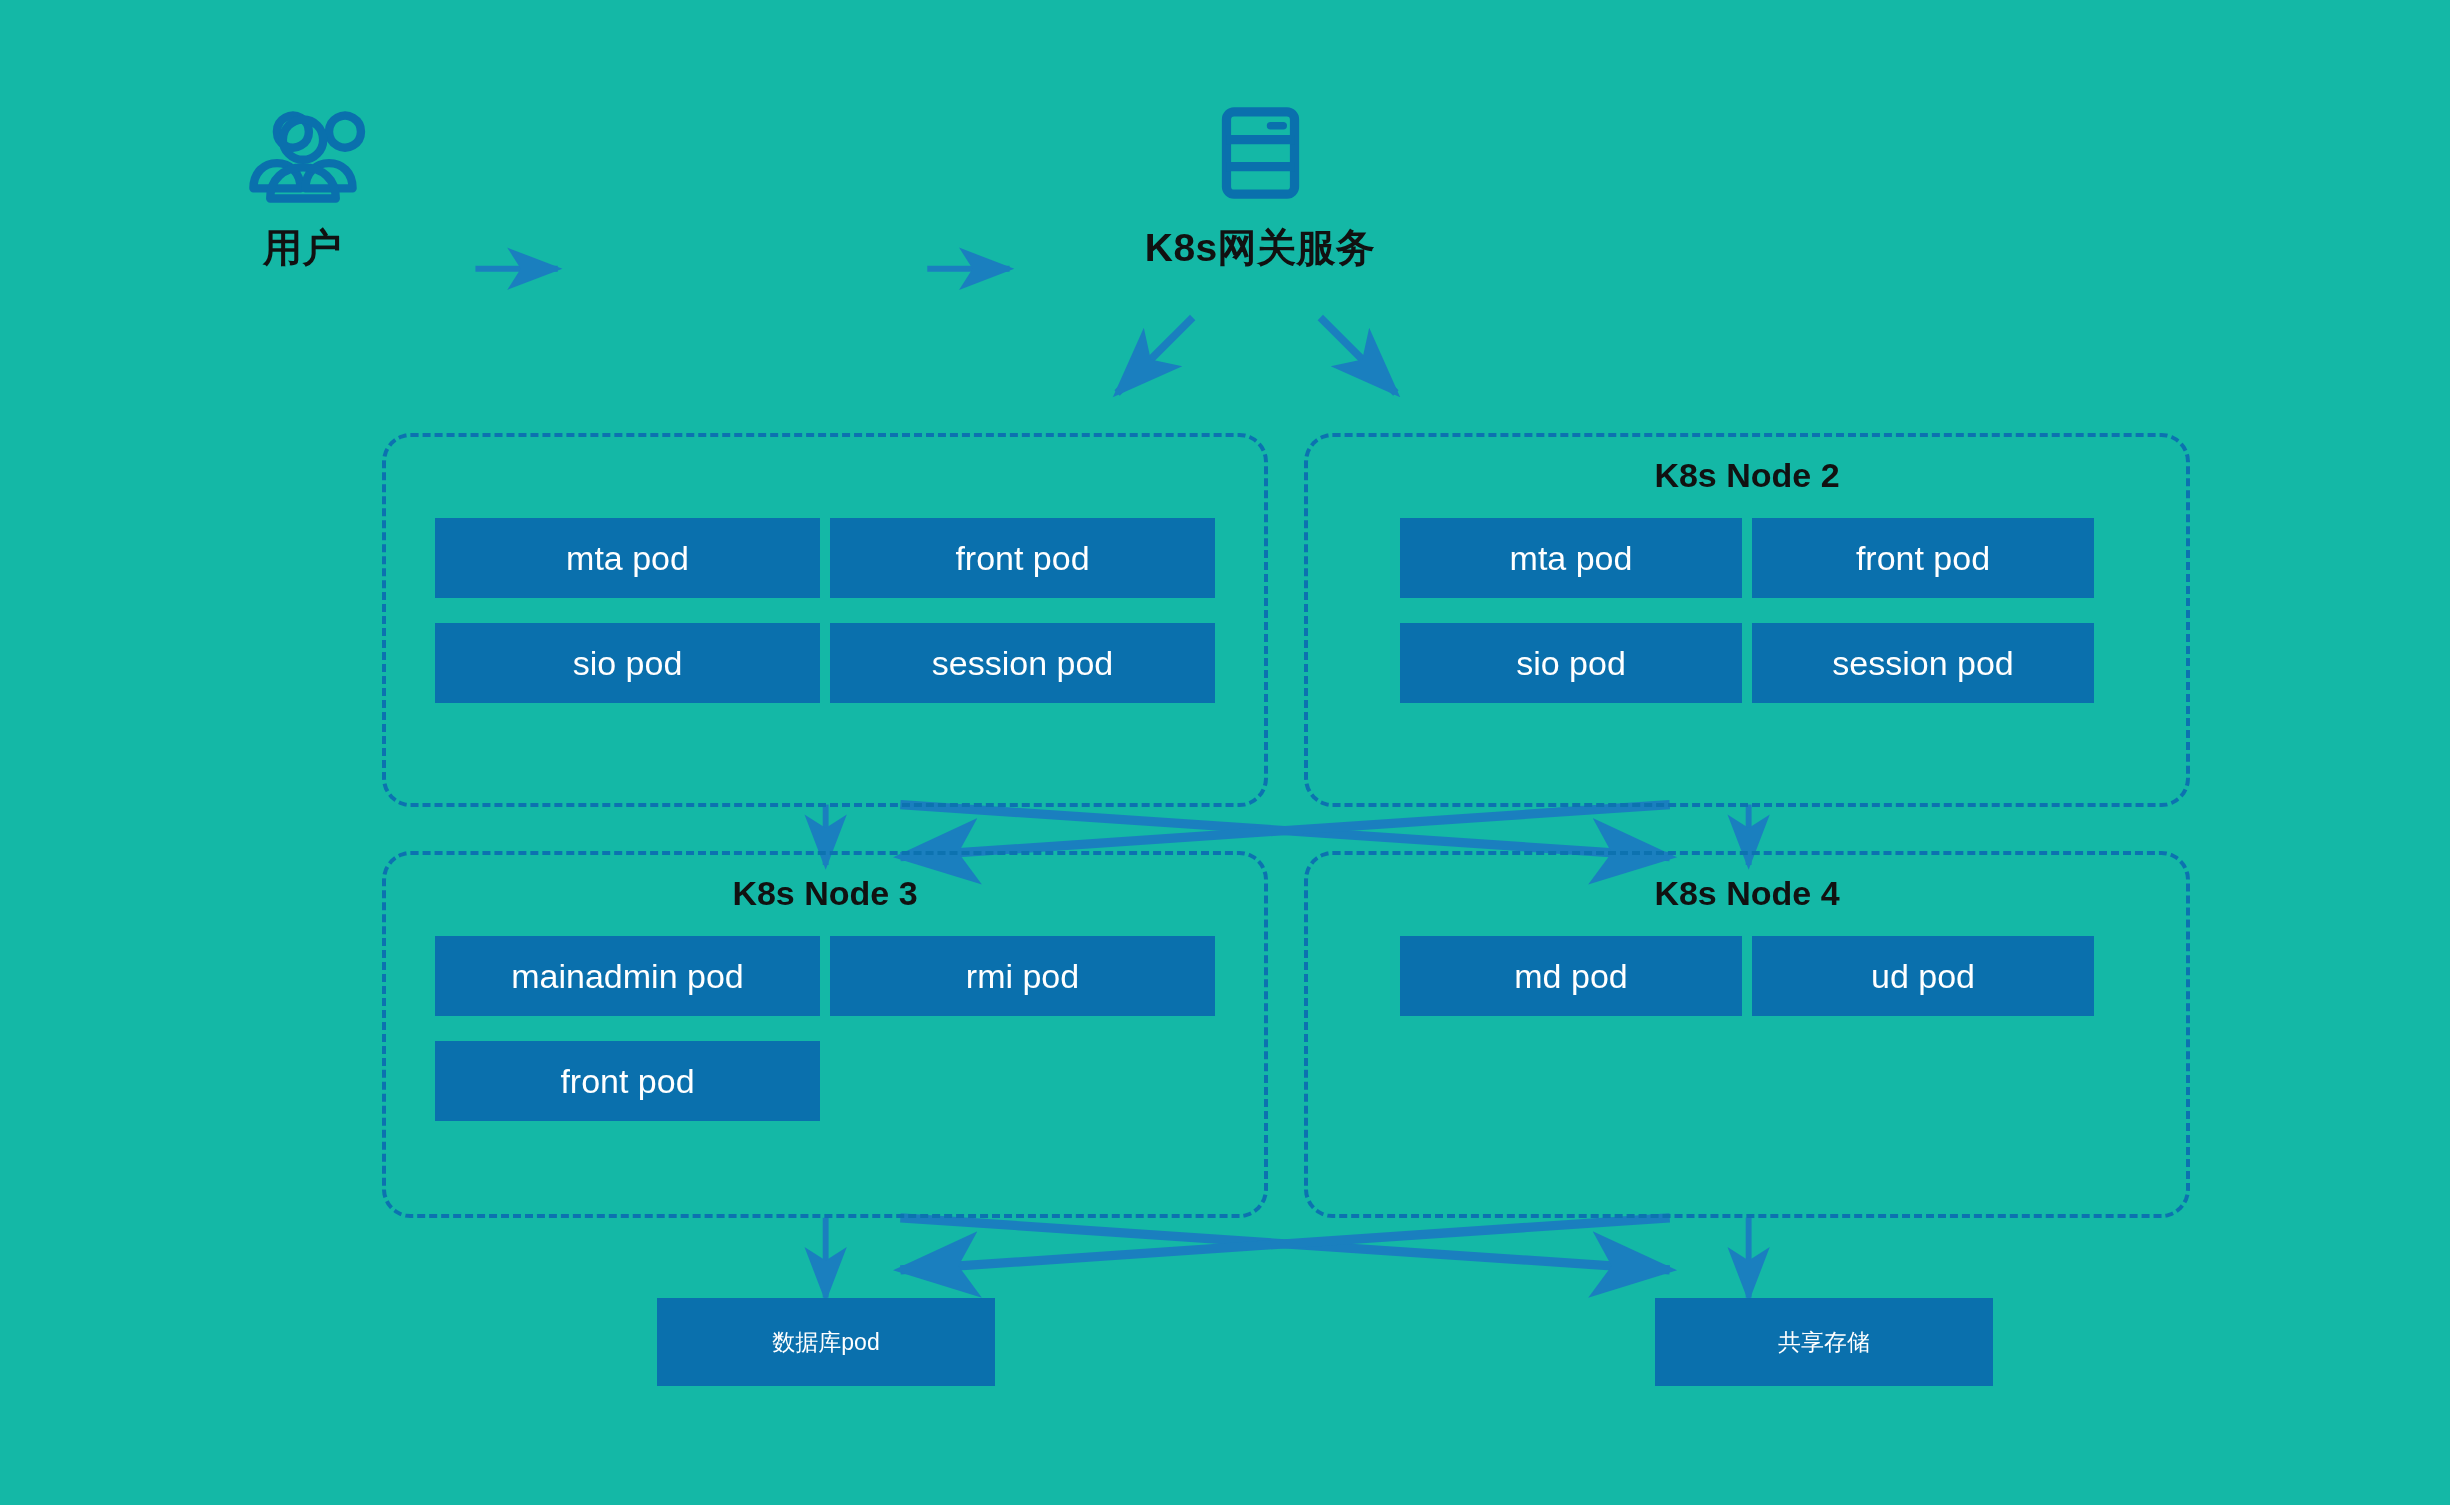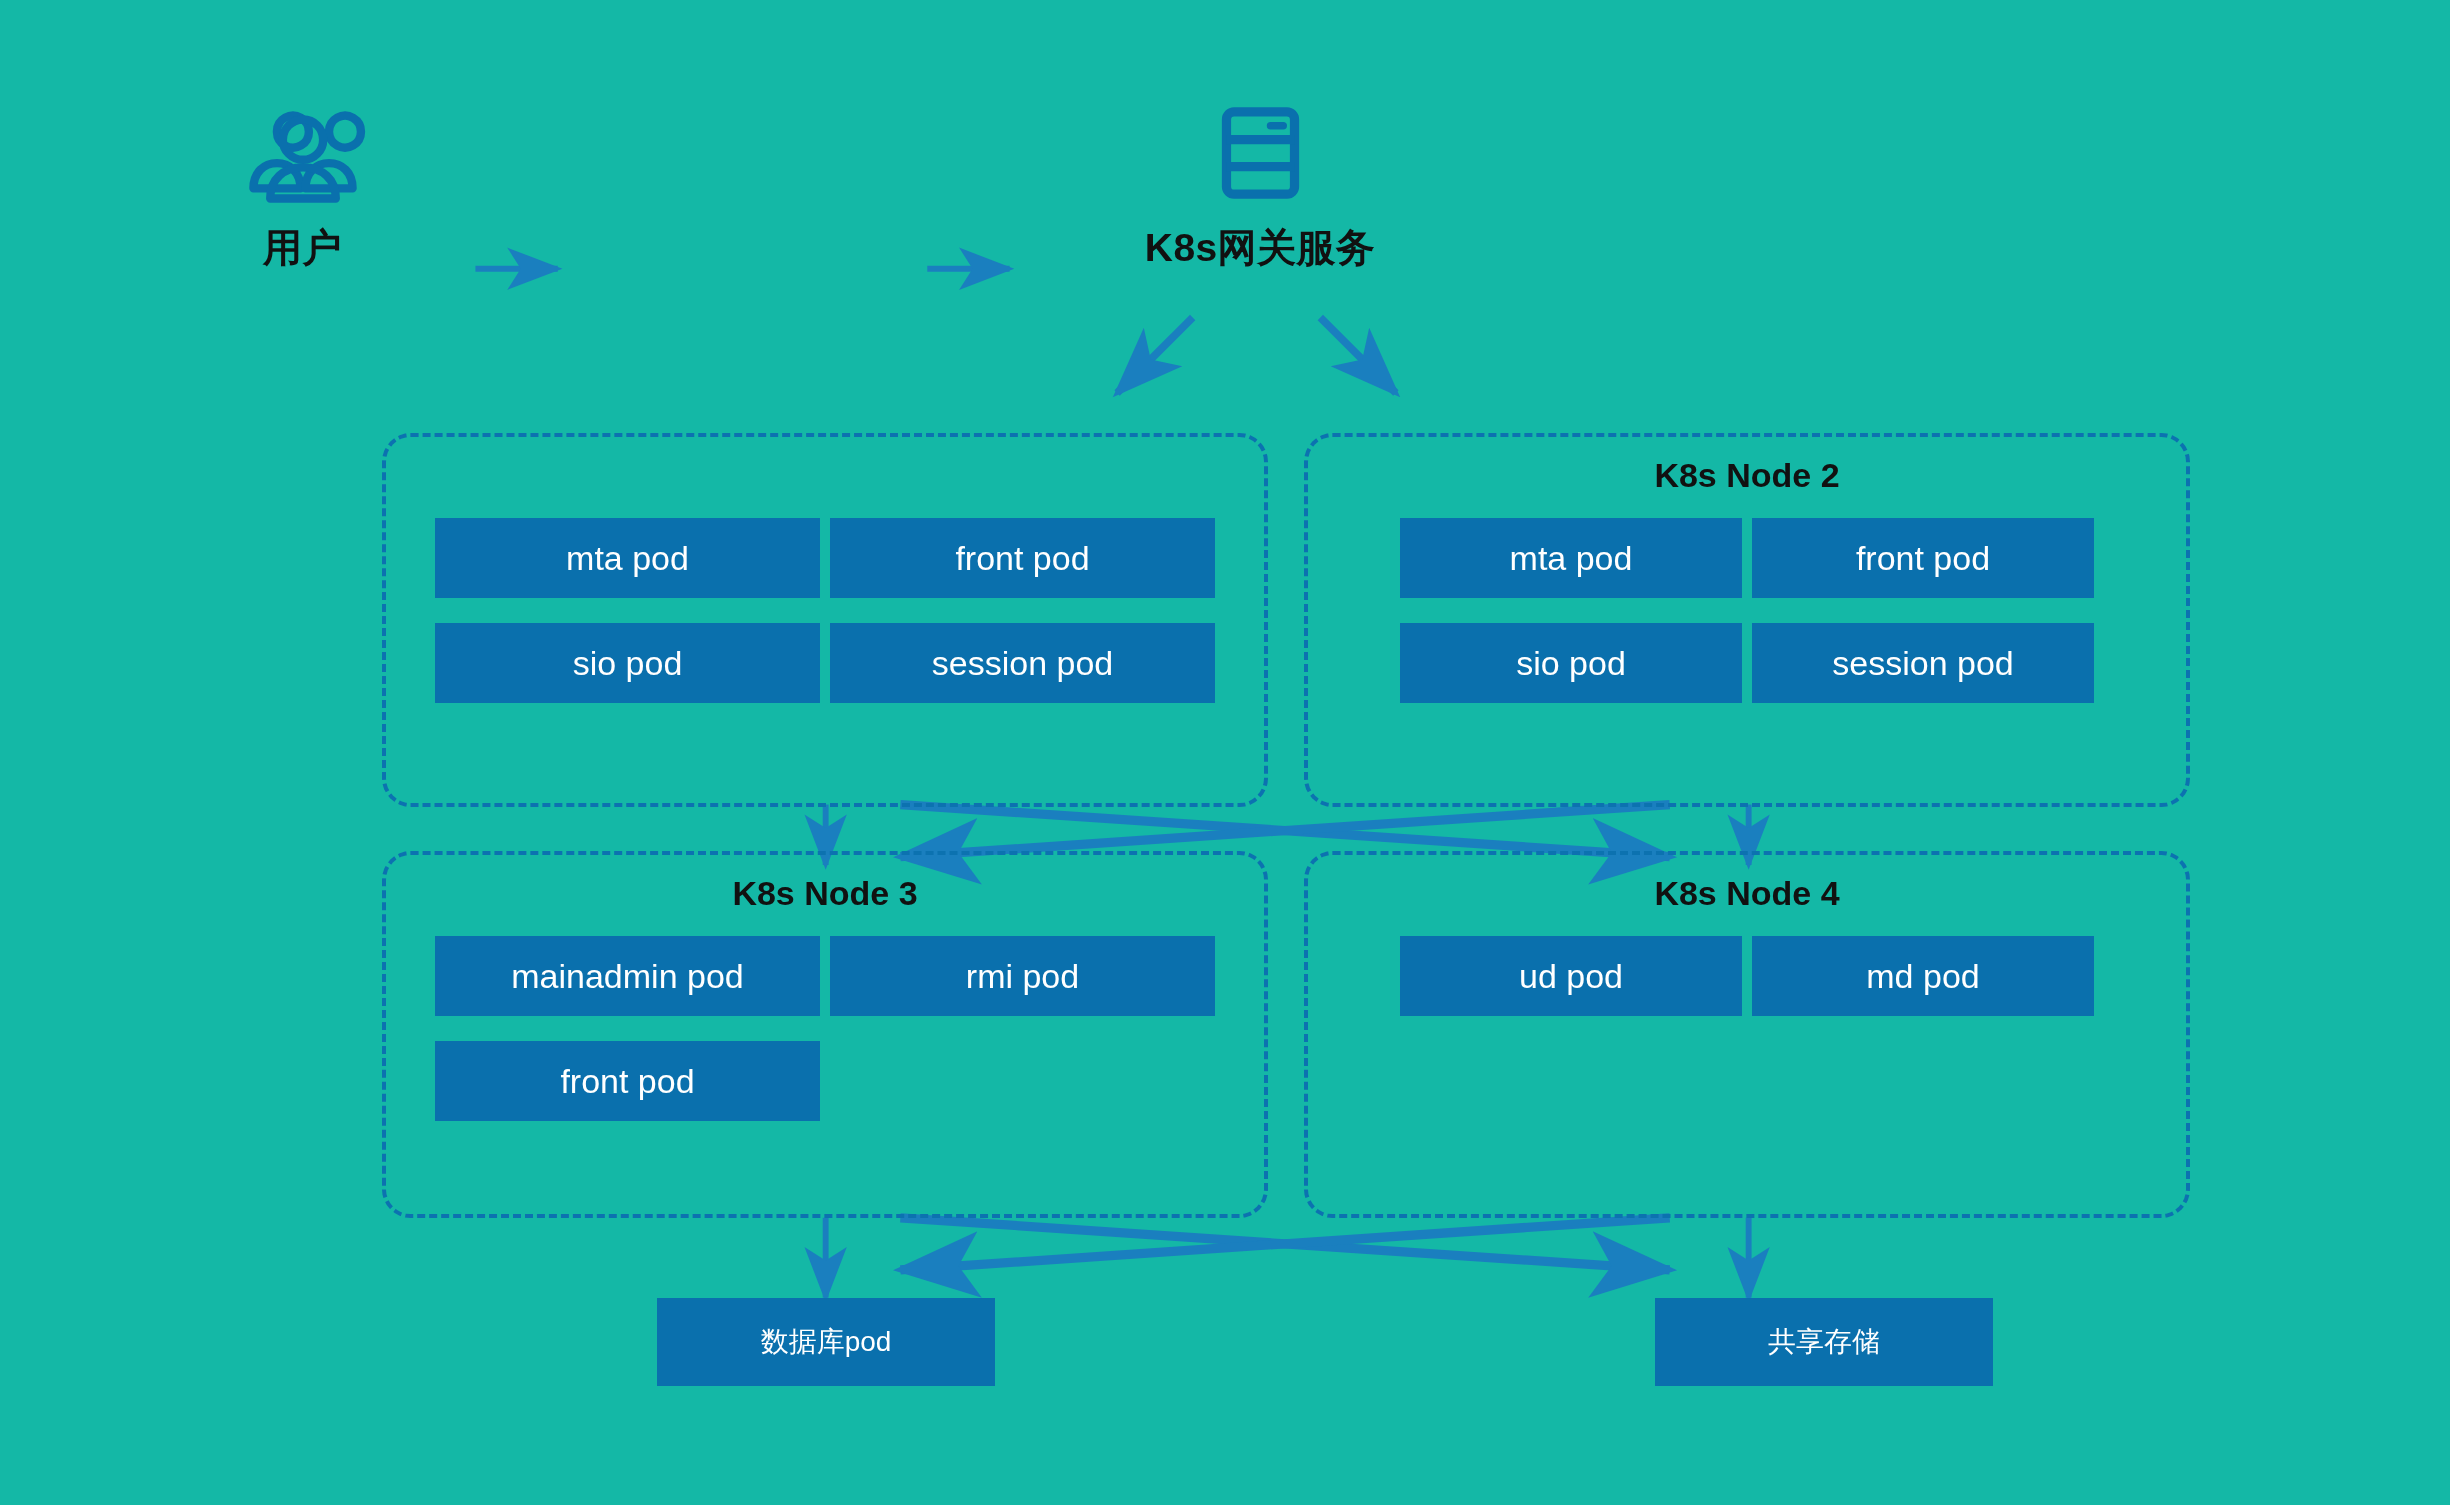--- a/index.html
+++ b/index.html
@@ -82,21 +82,21 @@
 
   
   .resource {
     position: absolute;
     box-sizing: border-box;
     background: #0a70ad;
     color: #ffffff;
     display: flex;
     align-items: center;
     justify-content: center;
-    font-size: 28px;
+    font-size: 23px;
     font-weight: 400;
     white-space: nowrap;
   }
 
   
   #connectors {
     position: absolute;
     left: 0;
     top: 0;
     width: 2450px;
@@ -202,22 +202,22 @@
     <div class="pod-grid">
       <div class="pod">mainadmin pod</div>
       <div class="pod">rmi pod</div>
       <div class="pod">front pod</div>
     </div>
   </div>
 
   <div class="node" style="left:1304px; top:851px; width:886px; height:367px;">
     <div class="node-title">K8s Node 4</div>
     <div class="pod-grid" style="left:92px; right:92px;">
+      <div class="pod">md pod</div>
       <div class="pod">ud pod</div>
-      <div class="pod">md pod</div>
     </div>
   </div>
 
   <div class="resource" style="left:657px; top:1298px; width:338px; height:88px;">
     <span>数据库pod</span>
   </div>
 
   <div class="resource" style="left:1655px; top:1298px; width:338px; height:88px;font-family:Liberation Serif, serif;">
     <span>共享存储</span>
   </div>

